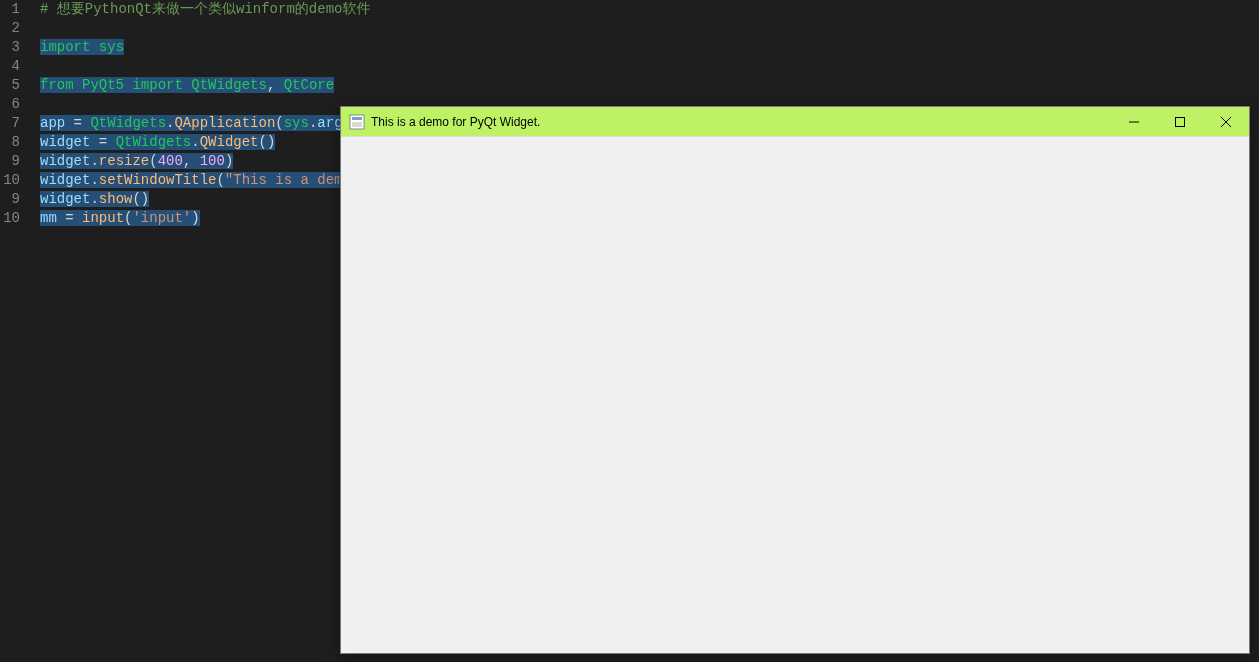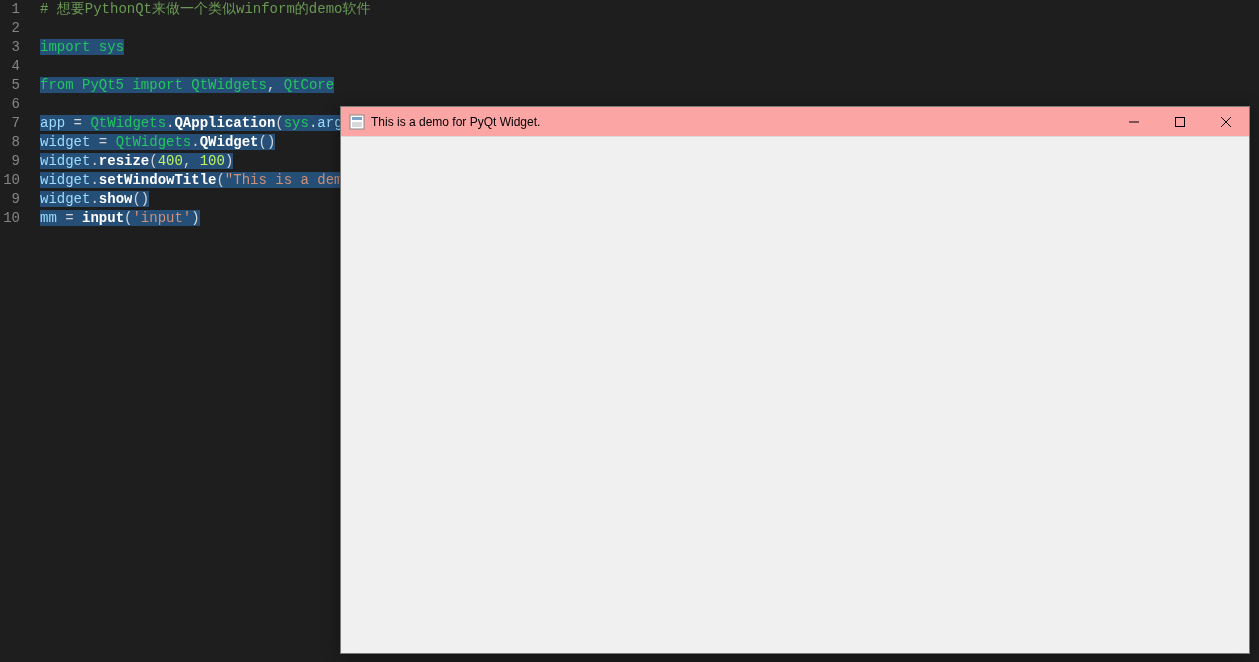--- a/index.html
+++ b/index.html
@@ -36,42 +36,42 @@
       line-height: 19px;
       white-space: pre;
     }
     .code .ln {
       height: 19px;
       display: block;
     }
     .cm { color: #6a9955; margin-top: 44px; }
     .kw { color: #22c55e; }
     .mod { color: #22c55e; }
-    .fn { color: #ffffff; font-weight: bold; }
+    .fn { color: #fdba74; }
     .id { color: #9cdcfe; }
-    .num { color: #bef264; }
+    .num { color: #f0abfc; }
     .str { color: #ce9178; }
     .pn { color: #d4d4d4; }
     .code .ln.selected > span { background: #264f78; }
 
     .window {
       position: absolute;
       top: 106px;
       left: 340px;
       width: 910px;
       height: 548px;
       background: #f0f0f0;
       border: 1px solid #7a7a7a;
       box-shadow: 0 4px 16px rgba(0,0,0,0.4);
       display: flex;
       flex-direction: column;
     }
     .titlebar {
       height: 30px;
-      background: #fca5a5;
+      background: #bef264;
       display: flex;
       align-items: center;
       padding-left: 8px;
       border-bottom: 1px solid #dcdcdc;
     }
     .win-icon {
       width: 16px;
       height: 16px;
       margin-right: 6px;
       display: inline-flex;

